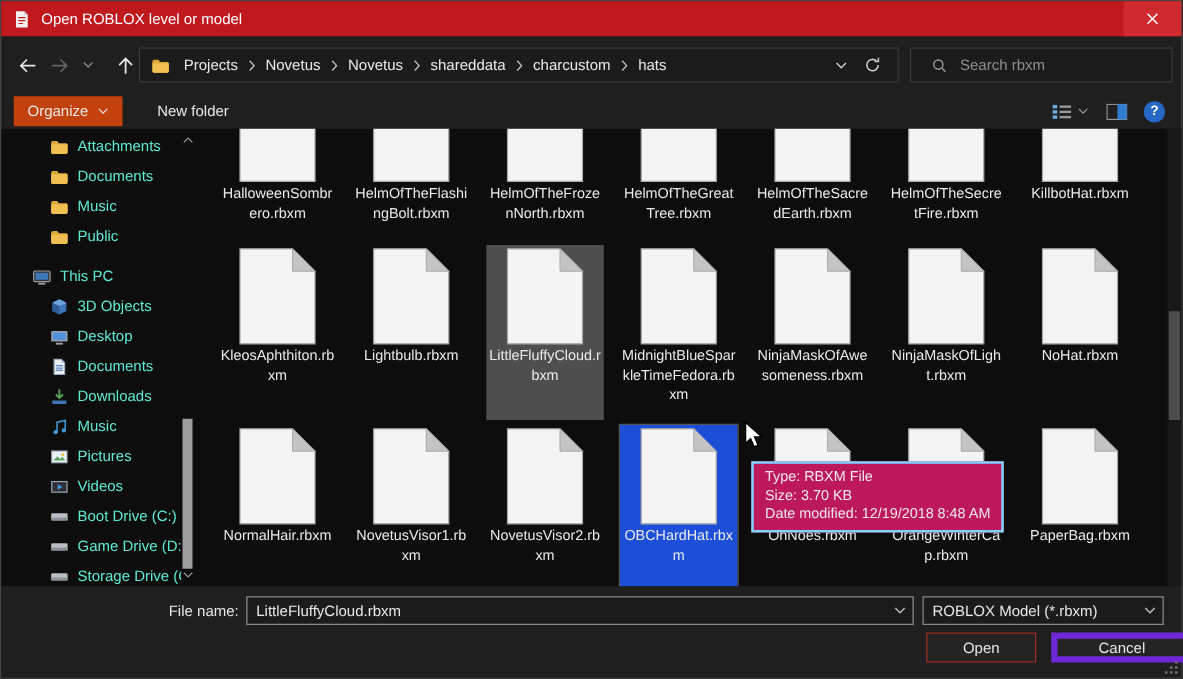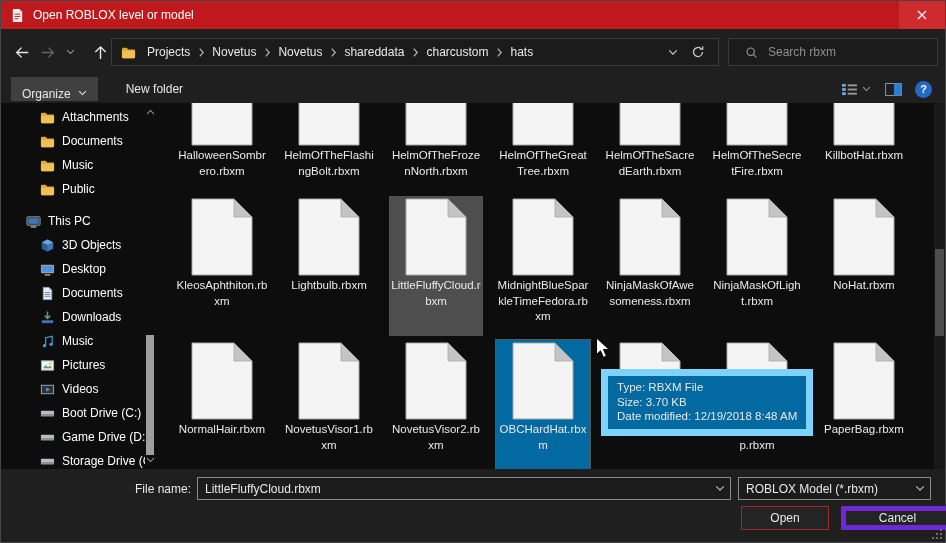--- a/index.html
+++ b/index.html
@@ -21,52 +21,52 @@
   .addressbar{position:absolute;left:110px;top:9px;width:608px;height:28px;background:#1b1b1b;border:1px solid #3a3a3a;box-sizing:border-box;display:flex;align-items:center;padding:0 4px;}
   .addressbar .crumbs{display:flex;align-items:center;}
   .crumb{padding:0 7px;color:#eaeaea;white-space:nowrap;cursor:default;}
   .icn.sep{width:8px;height:12px;}
   .addr-right{margin-left:auto;display:flex;align-items:center;gap:12px;padding-right:8px;}
   .searchbox{position:absolute;left:727px;top:9px;width:210px;height:28px;background:#1b1b1b;border:1px solid #3a3a3a;box-sizing:border-box;display:flex;align-items:center;gap:9px;padding-left:14px;}
   .search-ph{color:#8f8f8f;}
 
   
   .toolbar{position:absolute;left:0;top:74px;right:0;height:28px;display:flex;align-items:center;}
-  .organize-btn{margin-left:10px;height:24px;display:flex;align-items:flex-end;gap:7px;padding:0 11px;background:#404040;}
+  .organize-btn{margin-left:10px;height:24px;display:flex;align-items:center;gap:7px;padding:0 11px;background:#c2410c;}
   .newfolder-btn{margin-left:20px;height:24px;display:flex;align-items:center;padding:0 8px;}
   .tb-right{margin-left:auto;display:flex;align-items:center;gap:13px;margin-right:13px;}
   .views-wrap{display:flex;align-items:center;gap:4px;}
   .help-btn{width:17px;height:17px;border-radius:50%;background:#2668c5;color:#fff;display:flex;align-items:center;justify-content:center;font-size:11px;font-weight:bold;}
 
   
   .content{position:absolute;left:0;top:102px;right:0;bottom:73px;background:#0d0d0d;}
   .sidebar{position:absolute;left:0;top:0;width:144px;height:100%;overflow:hidden;padding-top:2px;box-sizing:border-box;}
   .side-item{height:24px;display:flex;align-items:center;gap:7px;white-space:nowrap;overflow:hidden;}
   .side-item.indent1{padding-left:24px;}
   .side-item.indent2{padding-left:38px;}
   .side-item.group{margin-top:8px;}
-  .side-label{color:#ffffff;}
+  .side-label{color:#5eead4;}
   .side-scroll{position:absolute;left:144px;top:0;width:10px;height:100%;}
   .side-scroll .arrow{position:absolute;left:0;width:10px;height:12px;display:flex;align-items:center;justify-content:center;}
   .side-scroll .arrow.up{top:3px;}
   .side-scroll .arrow.down{bottom:3px;}
   .side-thumb{position:absolute;left:1px;top:232px;width:8px;height:120px;background:#9e9e9e;}
 
   .files-area{position:absolute;left:160px;top:0;width:775px;height:100%;overflow:hidden;}
   .cell{position:absolute;width:94px;height:140px;text-align:center;box-sizing:border-box;}
   .cell.selected{background:#4e4e4e;}
-  .cell.hover{background:#0369a1;outline:1px solid #565656;text-align:center;}
+  .cell.hover{background:#1d4ed8;outline:1px solid #565656;text-align:center;}
   .icn.ficon{width:62px;height:78px;margin:2px auto 2px;display:block;}
   .flabel{font-size:11.5px;line-height:15.5px;word-break:break-all;padding:0 1px;color:#eaeaea;}
 
   .files-scroll{position:absolute;right:0;top:0;width:11px;height:100%;background:#181818;}
   .files-thumb{position:absolute;left:1px;top:146px;width:9px;height:87px;background:#4d4d4d;}
 
   
-  .tooltip{position:absolute;left:600px;top:368px;background:#0369a1;border:7px solid #7dd3fc;padding:4px 9px 5px;font-size:11.5px;line-height:14.5px;white-space:nowrap;z-index:40;color:#e8e8e8;}
+  .tooltip{position:absolute;left:600px;top:368px;background:#be185d;border:2px solid #7dd3fc;padding:4px 9px 5px;font-size:11.5px;line-height:14.5px;white-space:nowrap;z-index:40;color:#e8e8e8;}
   .tooltip span{display:block;}
   .cursor{position:absolute;left:594px;top:336px;z-index:50;}
 
   
   .footer{position:absolute;left:0;bottom:0;right:0;height:73px;background:#1f1f1f;}
   .fname-label{position:absolute;left:98px;top:481px;width:92px;text-align:right;}
   .combo{position:absolute;background:#1b1b1b;border:1px solid #8a8a8a;box-sizing:border-box;display:flex;align-items:center;height:23px;}
   .combo .val{padding-left:7px;flex:1;white-space:nowrap;overflow:hidden;}
   .combo .dd{width:20px;display:flex;align-items:center;justify-content:center;}
   .fname-combo{left:196px;top:476px;width:534px;}

